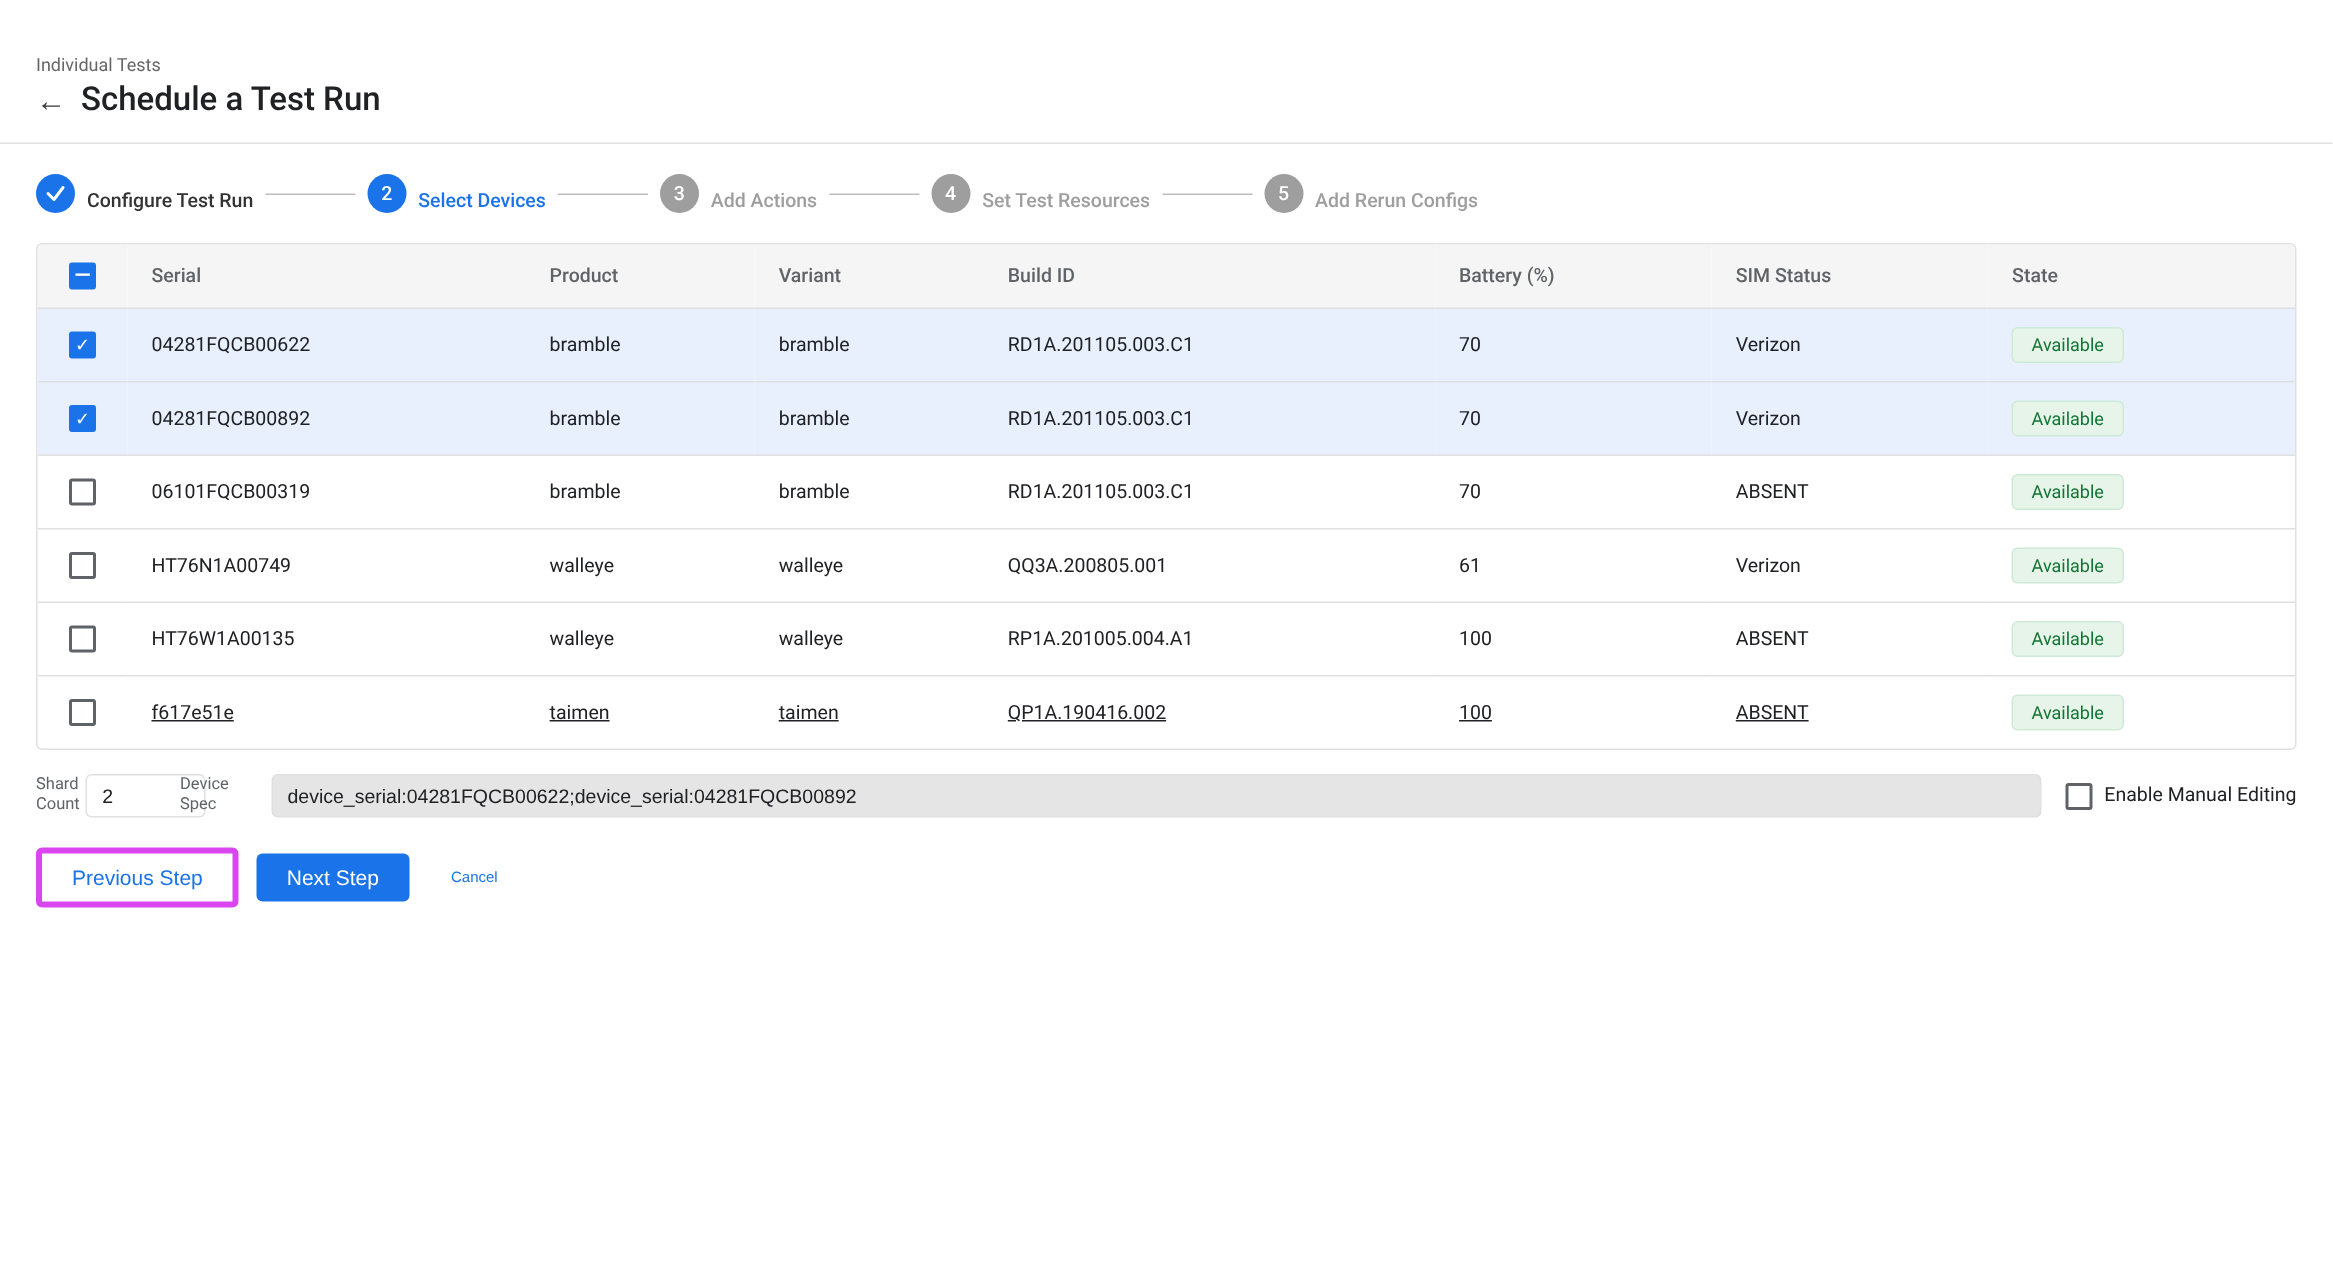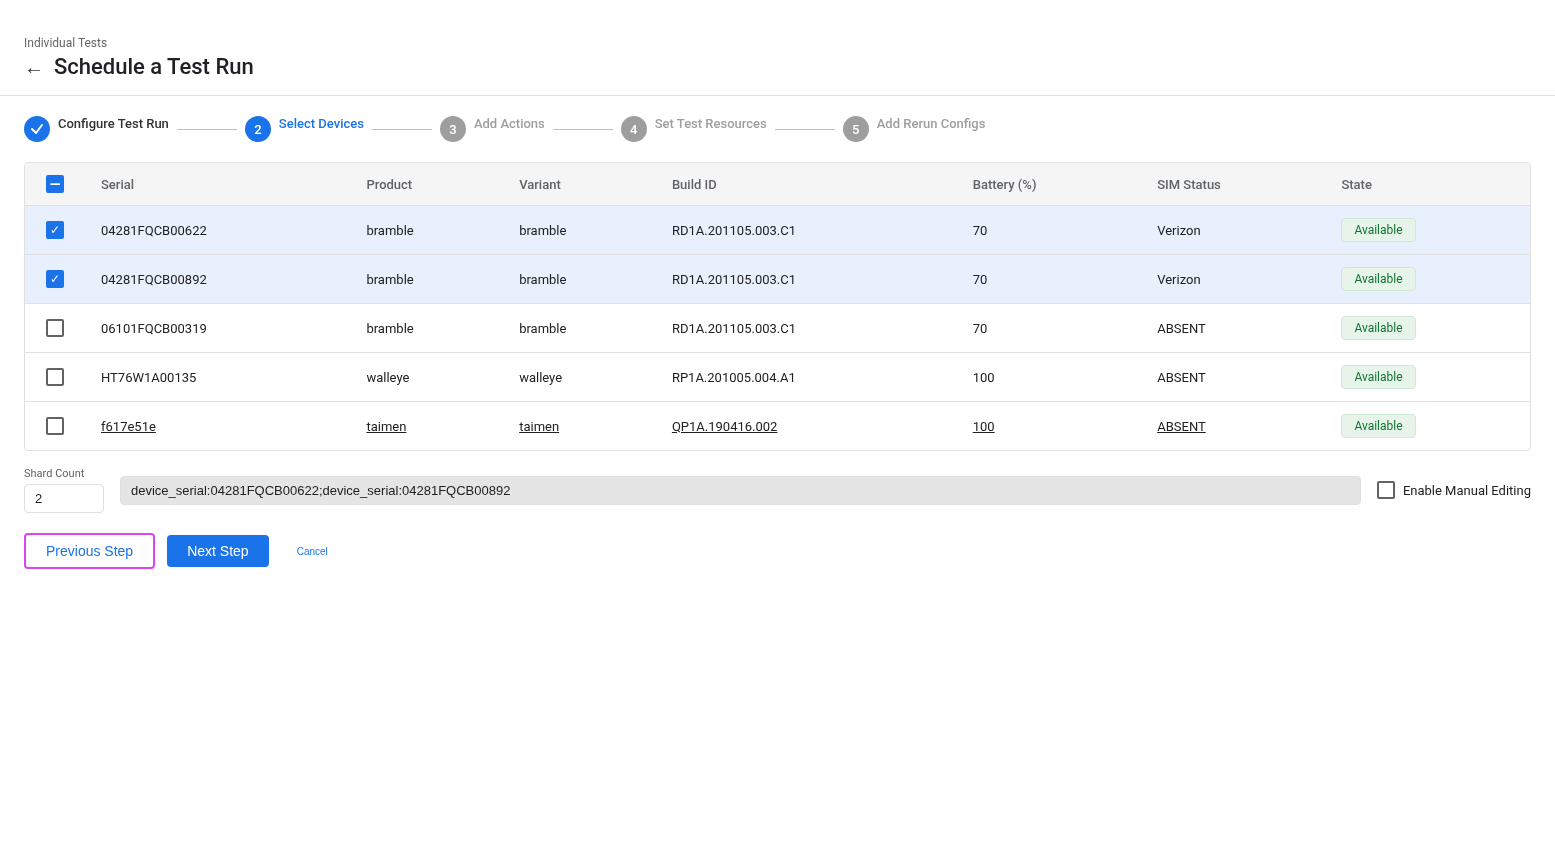--- a/index.html
+++ b/index.html
@@ -7,21 +7,21 @@
 
     .page-header { padding: 16px 28px 0 24px; margin-top: 20px; }
     .breadcrumb { font-size: 12px; color: #666; margin-bottom: 4px; }
     .page-title-row { display: flex; align-items: center; gap: 10px; margin-bottom: 0; }
     .back-arrow { cursor: pointer; color: #333; font-size: 20px; line-height: 1; }
     .page-title { font-size: 22px; font-weight: 500; color: #202124; }
 
     .divider { border: none; border-top: 1px solid #e0e0e0; margin: 16px 0 0 0; }
 
     .stepper { display: flex; align-items: center; padding: 20px 24px; gap: 0; }
-    .step { display: flex; align-items: flex-start; gap: 8px; }
+    .step { display: flex; align-items: flex-end; gap: 8px; }
     .step-circle { width: 26px; height: 26px; border-radius: 50%; display: flex; align-items: center; justify-content: center; font-size: 13px; font-weight: 500; flex-shrink: 0; }
     .step-circle.done { background: #1a73e8; color: #fff; }
     .step-circle.active { background: #1a73e8; color: #fff; }
     .step-circle.inactive { background: #9e9e9e; color: #fff; }
     .step-label { font-size: 13px; font-weight: 500; white-space: nowrap; }
     .step-label.active { color: #1a73e8; }
     .step-label.inactive { color: #9e9e9e; }
     .step-label.done { color: #333; }
     .step-connector { width: 60px; height: 1px; background: #bdbdbd; margin: 0 8px; flex-shrink: 0; }
 
@@ -40,33 +40,33 @@
     .checkbox-wrapper { display: flex; align-items: center; justify-content: center; }
     .custom-checkbox { width: 18px; height: 18px; border: 2px solid #5f6368; border-radius: 2px; display: flex; align-items: center; justify-content: center; cursor: pointer; background: #fff; flex-shrink: 0; }
     .custom-checkbox.checked { background: #1a73e8; border-color: #1a73e8; }
     .custom-checkbox.indeterminate { background: #1a73e8; border-color: #1a73e8; }
     .check-mark { color: #fff; font-size: 12px; line-height: 1; }
     .indeterminate-mark { color: #fff; font-size: 14px; font-weight: bold; line-height: 1; }
 
     .state-badge { display: inline-block; padding: 4px 12px; border-radius: 4px; font-size: 12px; background: #e6f4ea; color: #137333; border: 1px solid #ceead6; }
 
     .bottom-section { padding: 16px 24px; }
-    .field-group { display: flex; flex-direction: column; gap: 4px; }
+    .field-group { display: flex; flex-direction: row; gap: 4px; }
     .field-label { font-size: 11px; color: #5f6368; }
     .shard-count-field { width: 80px; }
     .device-spec-field { flex: 1; }
     .device-spec-input { border: 1px solid #e0e0e0; border-radius: 4px; padding: 6px 10px; font-size: 13px; color: #202124; width: 100%; background: #e5e5e5; }
     .shard-count-input { border: 1px solid #e0e0e0; border-radius: 4px; padding: 6px 10px; font-size: 13px; color: #202124; width: 80px; background: #fff; }
 
     .enable-manual-editing { display: flex; align-items: center; gap: 8px; margin-left: auto; align-self: center; }
     .enable-manual-editing-label { font-size: 13px; color: #202124; }
     .manual-checkbox { width: 18px; height: 18px; border: 2px solid #5f6368; border-radius: 2px; cursor: pointer; background: #fff; flex-shrink: 0; }
     .action-buttons { display: flex; align-items: center; gap: 12px; }
 
-    .btn-prev { padding: 8px 20px; border: 2px solid #d946ef; border-radius: 4px; background: #fff; color: #1a73e8; font-size: 14px; cursor: pointer; font-weight: 500; }
+    .btn-prev { padding: 8px 20px; border: 4px solid #d946ef; border-radius: 4px; background: #fff; color: #1a73e8; font-size: 14px; cursor: pointer; font-weight: 500; }
     .btn-next { padding: 8px 20px; border: none; border-radius: 4px; background: #1a73e8; color: #fff; font-size: 14px; cursor: pointer; font-weight: 500; }
     .btn-cancel { padding: 8px 16px; border: none; background: transparent; color: #1a73e8; font-size: 10px; cursor: pointer; font-weight: 500; }
 
     .device-spec-row-wrapper { display: flex; align-items: center; gap: 16px; margin-bottom: 20px; }
   </style>
 </head>
 <body>
 
 <div class="page-header">
   <div class="breadcrumb">Individual Tests</div>
@@ -176,20 +176,34 @@
             <td>70</td>
             <td>ABSENT</td>
             <td><span class="state-badge">Available</span></td>
           </tr>
           <tr>
             <td class="checkbox-col">
               <div class="checkbox-wrapper">
                 <div class="custom-checkbox"></div>
               </div>
             </td>
+            <td>HT76N1A00749</td>
+            <td>walleye</td>
+            <td>walleye</td>
+            <td>QQ3A.200805.001</td>
+            <td>61</td>
+            <td>Verizon</td>
+            <td><span class="state-badge">Available</span></td>
+          </tr>
+          <tr>
+            <td class="checkbox-col">
+              <div class="checkbox-wrapper">
+                <div class="custom-checkbox"></div>
+              </div>
+            </td>
             <td>HT76W1A00135</td>
             <td>walleye</td>
             <td>walleye</td>
             <td>RP1A.201005.004.A1</td>
             <td>100</td>
             <td>ABSENT</td>
             <td><span class="state-badge">Available</span></td>
           </tr>
           <tr>
             <td class="checkbox-col">
@@ -210,20 +224,21 @@
   </div>
 </div>
 
 <div class="bottom-section">
   <div class="device-spec-row-wrapper">
     <div class="field-group shard-count-field">
       <div class="field-label">Shard Count</div>
       <input class="shard-count-input" type="text" value="2" style="">
     </div>
     <div class="field-group device-spec-field">
+      <div class="field-label">Device Spec</div>
       <input class="device-spec-input" type="text" value="device_serial:04281FQCB00622;device_serial:04281FQCB00892" style="">
     </div>
     <div class="enable-manual-editing">
       <div class="manual-checkbox"></div>
       <span class="enable-manual-editing-label">Enable Manual Editing</span>
     </div>
   </div>
 
   <div class="action-buttons">
     <button class="btn-prev">Previous Step</button>

